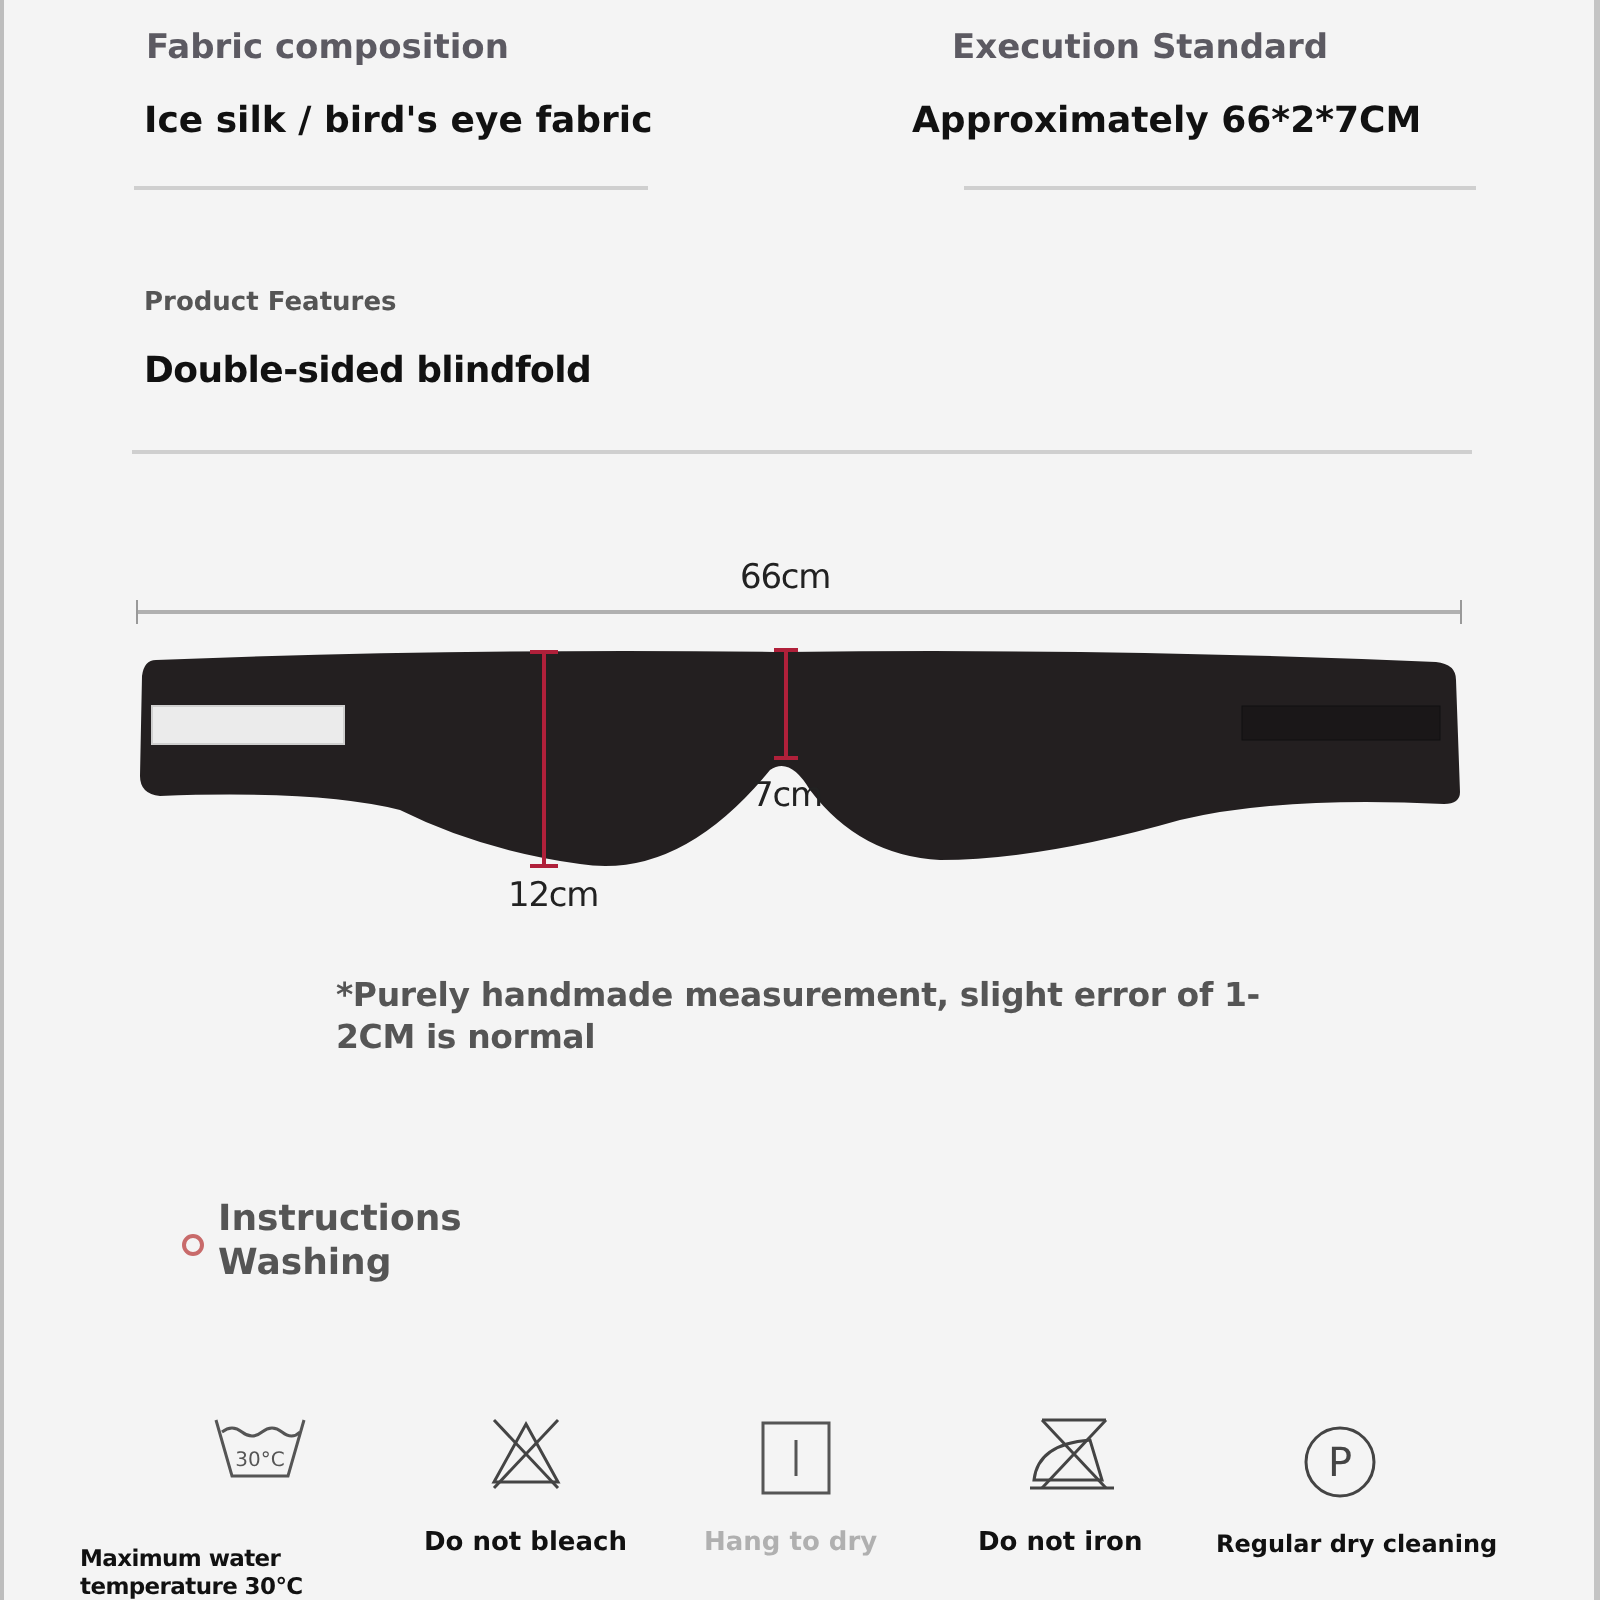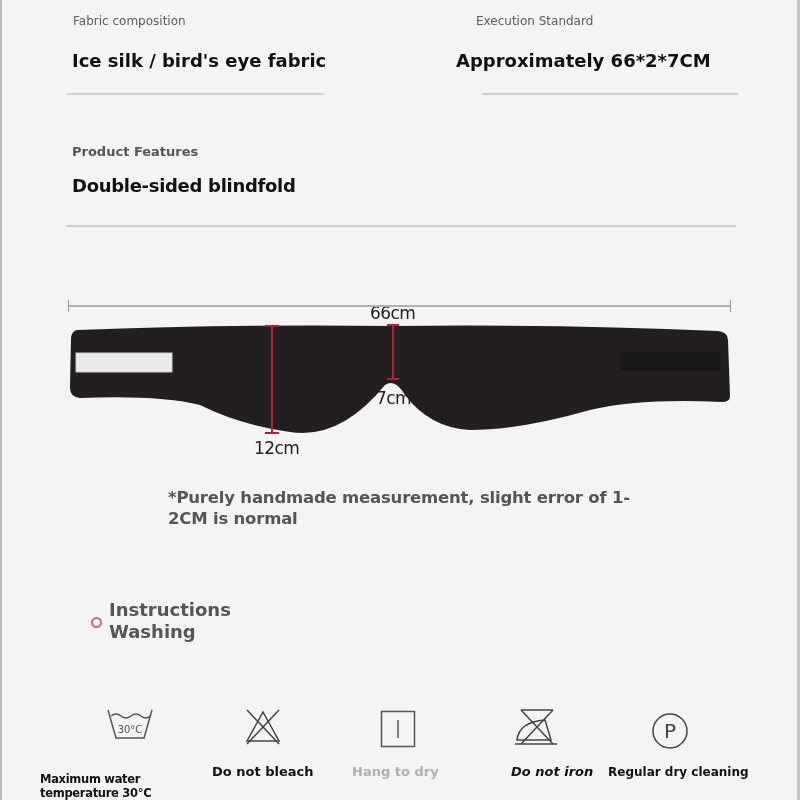--- a/index.html
+++ b/index.html
@@ -7,21 +7,21 @@
       width: 800px; height: 800px; overflow: hidden;
       background: #f4f4f4;
       font-family: "DejaVu Sans", sans-serif;
       position: relative;
       color: #111;
     }
     .frame-left { position: absolute; left: 0; top: 0; width: 2px; height: 800px; background: #bdbdbd; }
     .frame-right { position: absolute; right: 0; top: 0; width: 3px; height: 800px; background: #c4c4c4; }
 
     .spec-label {
-      position: absolute; font-size: 12px; font-weight: normal; color: #5c5a62;
+      position: absolute; font-size: 17px; font-weight: bold; color: #5c5a62;
       letter-spacing: 0px;
     }
     .spec-value {
       position: absolute; font-size: 18px; font-weight: bold; color: #111;
     }
     .divider { position: absolute; height: 2px; background: #cfcfcf; }
 
     .feat-label { position: absolute; font-size: 13px; font-weight: bold; color: #555; }
     .feat-value { position: absolute; font-size: 18px; font-weight: bold; color: #111; letter-spacing: -0.3px; }
 
@@ -60,21 +60,21 @@
 <div class="divider" style="left:67px; top:93px; width:257px;"></div>
 
 <div class="spec-label" style="left:476px; top:14px;">Execution Standard</div>
 <div class="spec-value" style="left:456px; top:50px;">Approximately 66*2*7CM</div>
 <div class="divider" style="left:482px; top:93px; width:256px;"></div>
 
 <div class="feat-label" style="left:72px; top:144px;">Product Features</div>
 <div class="feat-value" style="left:72px; top:175px;">Double-sided blindfold</div>
 <div class="divider" style="left:66px; top:225px; width:670px;"></div>
 
-<div class="dim-label" style="left:370px; top:279px;margin-top:24px;">66cm</div>
+<div class="dim-label" style="left:370px; top:279px;">66cm</div>
 <div class="dim-line" style="left:68px; top:305px; width:663px;"></div>
 <div class="dim-tick" style="left:68px; top:300px;"></div>
 <div class="dim-tick" style="left:730px; top:300px;"></div>
 
 <svg class="mask-svg" width="800" height="800" viewBox="0 0 800 800">
   <path d="M78 330 Q 230 324 393 326 Q 560 324 718 331 Q 728 332 728 340 L 730 396 Q 730 402 722 402 Q 640 398 590 410 Q 520 430 470 430 Q 430 428 405 395 Q 395 378 385 385 Q 340 440 290 432 Q 240 425 200 405 Q 160 395 80 398 Q 70 397 70 388 L 71 338 Q 72 330 78 330 Z" fill="#231f20"></path>
   <rect x="76" y="353" width="96" height="19" fill="#ebebeb" stroke="#cfcfcf" stroke-width="1"></rect>
   <rect x="621" y="353" width="99" height="17" fill="#1a1718" stroke="#111" stroke-width="0.5"></rect>
 
   <line x1="272" y1="326" x2="272" y2="433" stroke="#b0203a" stroke-width="2"></line>
@@ -121,14 +121,14 @@
   <circle cx="19" cy="19" r="17" fill="none" stroke="#444" stroke-width="1.5"></circle>
   <text x="19" y="26" text-anchor="middle" font-size="20" fill="#444" font-family="DejaVu Sans, sans-serif">P</text>
 </svg>
 
 <div class="care-label" style="left:40px; top:760px; font-size:11.5px; line-height:14px; letter-spacing:-0.3px;margin-top:12px;">
   <div>Maximum water</div>
   <div>temperature 30°C</div>
 </div>
 <div class="care-label" style="left:212px; top:764px;">Do not bleach</div>
 <div class="care-label faded" style="left:352px; top:764px;">Hang to dry</div>
-<div class="care-label" style="left:511px; top:764px;font-style:italic;">Do not iron</div>
+<div class="care-label" style="left:489px; top:764px;">Do not iron</div>
 <div class="care-label" style="left:608px; top:765px; font-size:12px;">Regular dry cleaning</div>
 
 </body></html>

